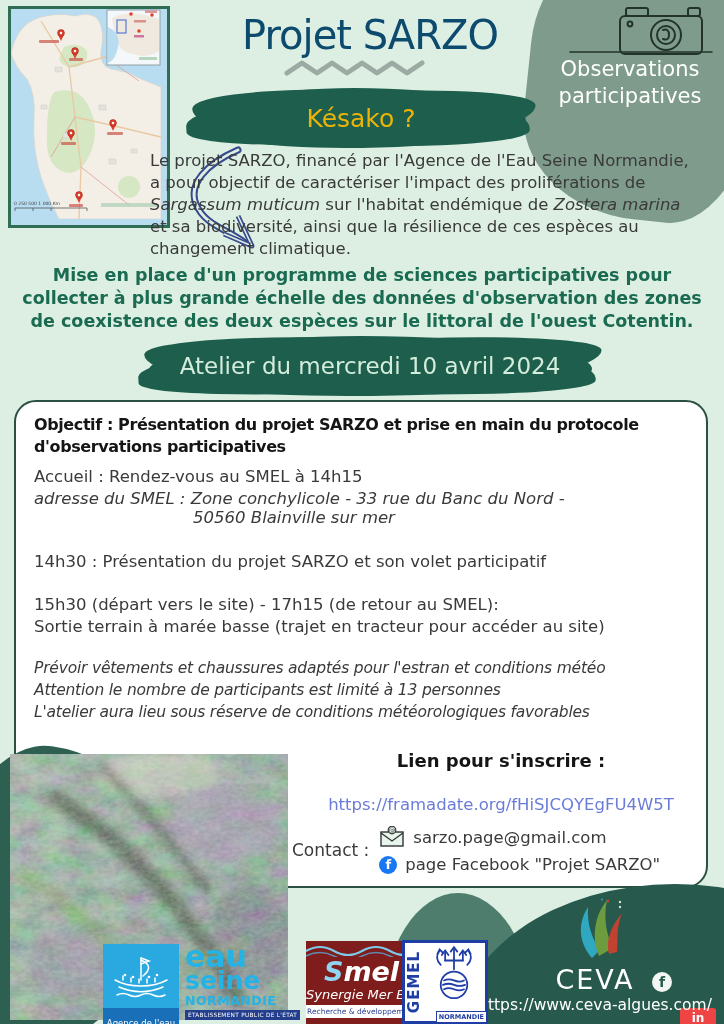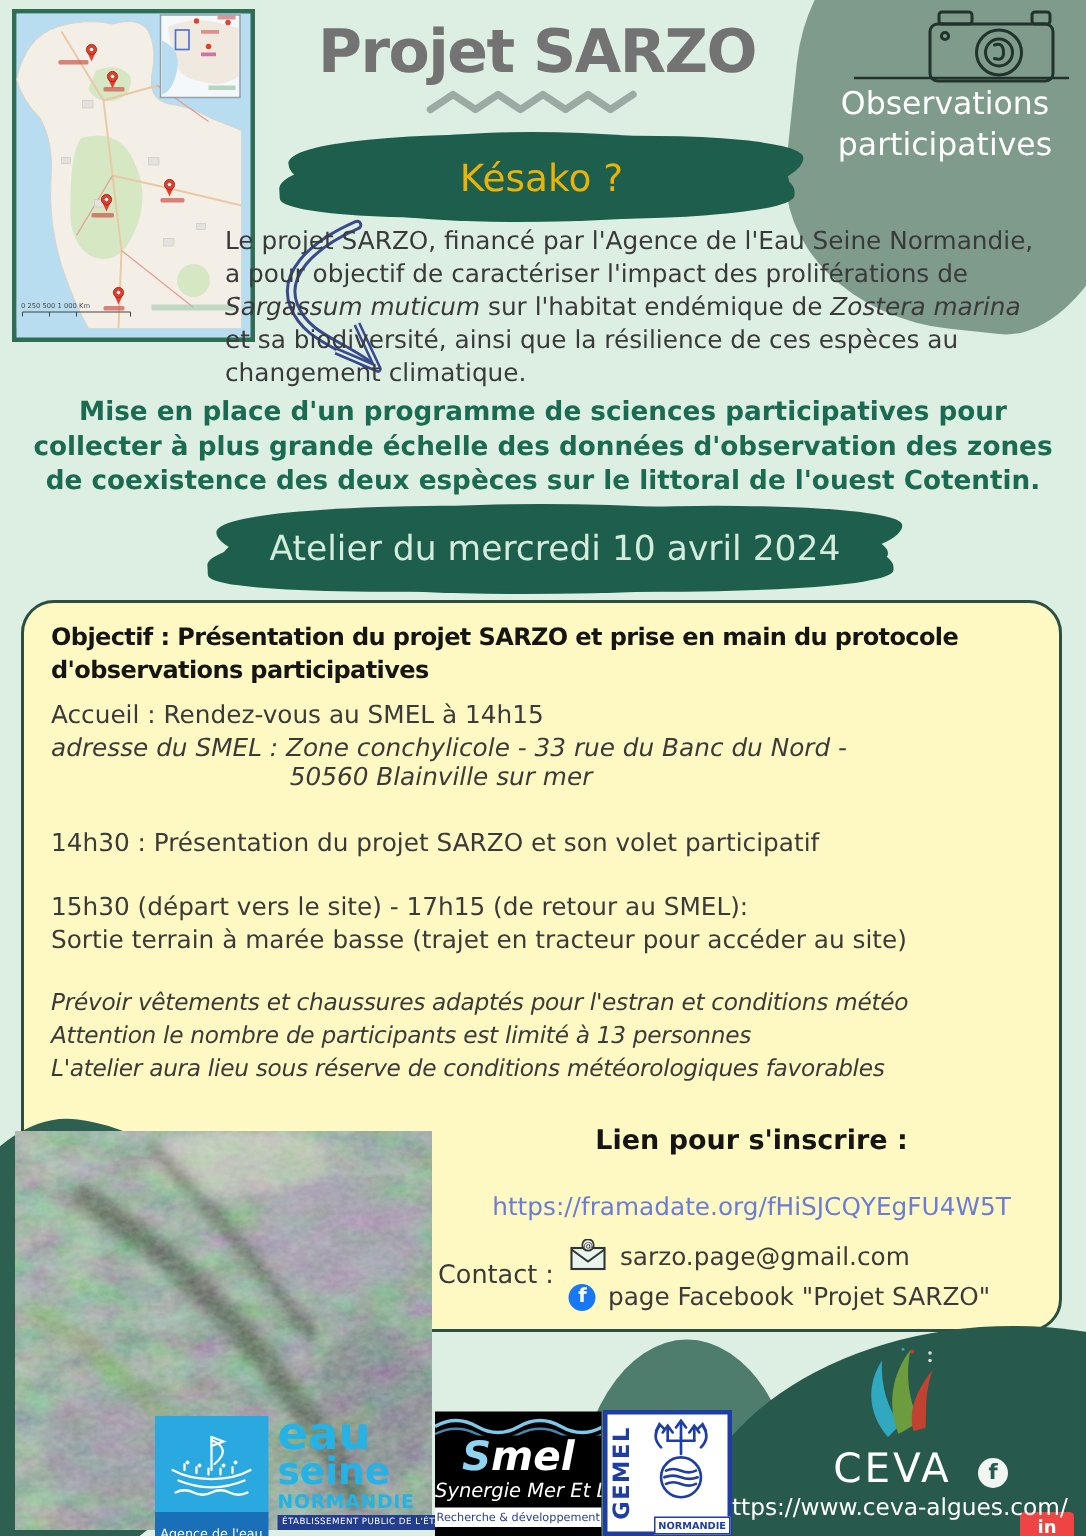--- a/index.html
+++ b/index.html
@@ -9,22 +9,22 @@
   .n{white-space:nowrap;}
 
   
   .map{left:8px;top:6px;width:156px;height:216px;border:3px solid #2f6e55;background:#b8ddf1;z-index:2;}
   .map svg{display:block;}
 
   
   .arrow{left:176px;top:146px;width:96px;height:112px;z-index:2;}
 
   
-  .title{left:168px;top:12px;width:380px;text-align:center;font-size:40px;font-weight:bold;
-         color:#737373;letter-spacing:-1px;z-index:2;}
+  .title{left:180px;top:12px;width:380px;text-align:center;font-size:40px;font-weight:normal;
+         color:#0c4a6e;letter-spacing:-1px;z-index:2;}
   .zigzag{left:282px;top:58px;width:150px;height:22px;z-index:2;}
 
   .blob{background:#1d5e4c;border-radius:48% 52% 55% 45% / 60% 55% 45% 40%;}
   .blob::before{content:"";position:absolute;inset:4px -10px;background:inherit;
     border-radius:45% 55% 40% 60% / 50% 45% 60% 42%;transform:rotate(-3deg);z-index:-1;}
   .blob::after{content:"";position:absolute;inset:2px -4px;background:inherit;
     border-radius:55% 45% 60% 40% / 45% 60% 40% 58%;transform:rotate(2deg);z-index:-1;}
   .kesako{left:196px;top:88px;width:330px;height:60px;z-index:1;
           display:flex;align-items:center;justify-content:center;}
   .kesako span{color:#eab308;font-size:25px;}
@@ -41,21 +41,21 @@
 
   .mission{left:0;top:264px;width:724px;text-align:center;font-weight:bold;
            font-size:17.5px;line-height:23px;color:#1b6a52;z-index:2;}
 
   .banner{left:148px;top:336px;width:444px;height:60px;z-index:1;
           display:flex;align-items:center;justify-content:center;}
   .banner span{color:#d4ecdc;font-size:23px;}
 
   
   .pbox{left:14px;top:400px;width:694px;height:488px;box-sizing:border-box;
-        border:2px solid #2c4f44;border-radius:22px;background:#fef9c3;
+        border:2px solid #2c4f44;border-radius:22px;background:#ffffff;
         padding:12px 18px;font-size:16.5px;z-index:1;}
   .obj{font-weight:bold;color:#151515;font-size:16px;letter-spacing:-0.4px;line-height:22px;}
   .prog-label{text-align:center;margin-top:10px;}
   .rowA{margin-top:9px;}
   .addr1{font-style:italic;margin-top:3px;}
   .addr2{font-style:italic;text-align:center;width:520px;}
   .row1430{margin-top:25px;}
   .row1530{margin-top:24px;}
   .sortie{margin-top:3px;}
   .notes{margin-top:21px;font-style:italic;font-size:15.5px;line-height:22px;letter-spacing:-0.2px;}
@@ -97,21 +97,21 @@
   .eau-boat{width:76px;height:64px;background:#2aa9e0;display:flex;align-items:center;justify-content:center;}
   .eau-strip1{width:76px;height:30px;background:#1a70b8;color:#fff;font-size:8.5px;
               display:flex;align-items:center;justify-content:center;}
   .eau-text{margin-left:6px;color:#25b2e5;font-weight:bold;}
   .eau-l1{font-size:30px;line-height:25px;}
   .eau-l2{font-size:25px;line-height:24px;}
   .eau-l3{font-size:12.5px;line-height:15px;letter-spacing:0.5px;text-transform:uppercase;}
   .eau-strip2{margin-top:2px;background:#233e8c;color:#fff;font-size:5.8px;font-weight:normal;
               padding:2px 3px;width:fit-content;letter-spacing:0.3px;}
 
-  .logo-smel{left:290px;top:941px;width:111px;height:83px;background:#000000;z-index:6;
+  .logo-smel{left:306px;top:941px;width:111px;height:83px;background:#7f1d1d;z-index:6;
              display:flex;flex-direction:column;overflow:hidden;}
   .smel-waves{height:16px;}
   .smel-name{color:#fff;font-style:italic;font-weight:bold;font-size:27px;line-height:30px;
              text-align:center;}
   .smel-name::first-letter{color:#8fd4f0;}
   .smel-sub{color:#fff;font-size:13px;text-align:center;padding-bottom:3px;font-style:italic;}
   .smel-sub2{background:#fff;color:#2a3f8f;font-size:7.5px;text-align:center;line-height:13px;height:13px;}
 
   .logo-gemel{left:402px;top:940px;width:86px;height:84px;background:#fff;
               border:3px solid #1e3ea6;box-sizing:border-box;z-index:6;display:flex;}

